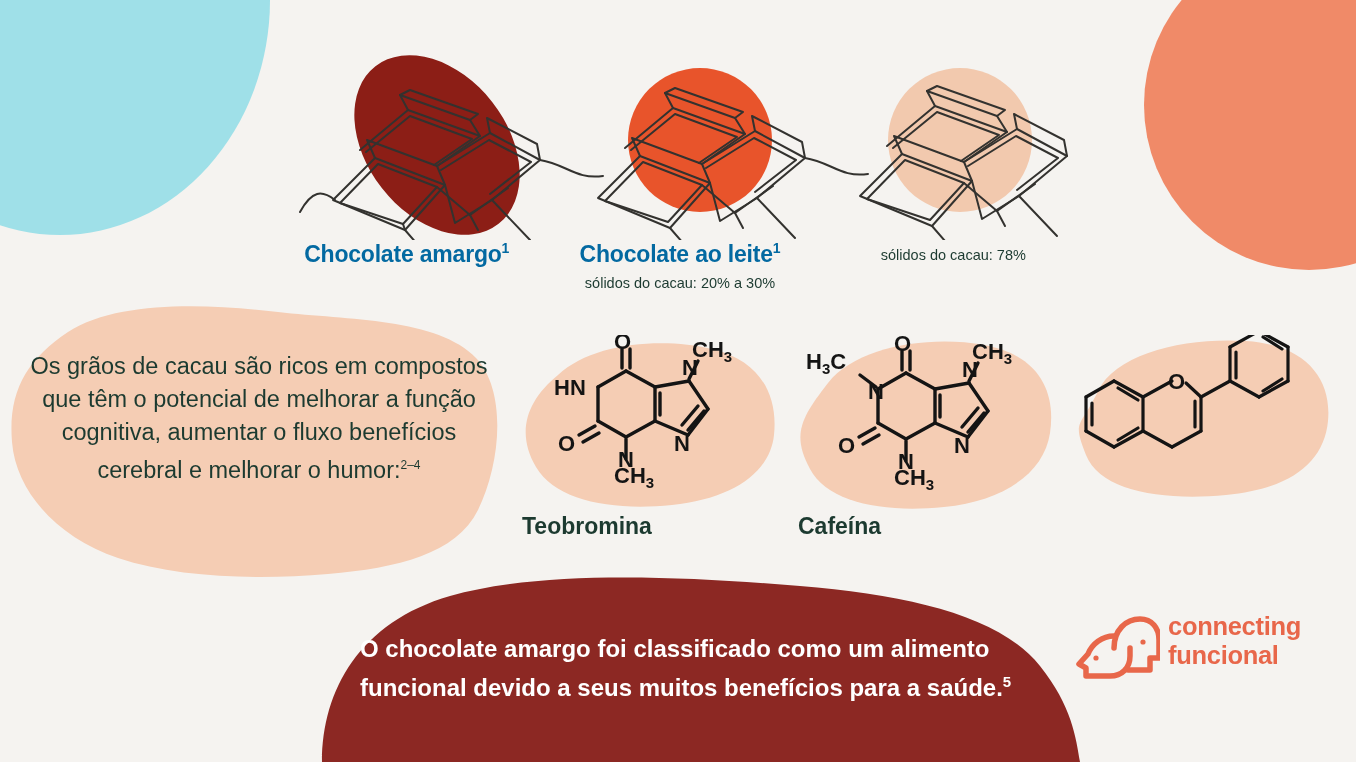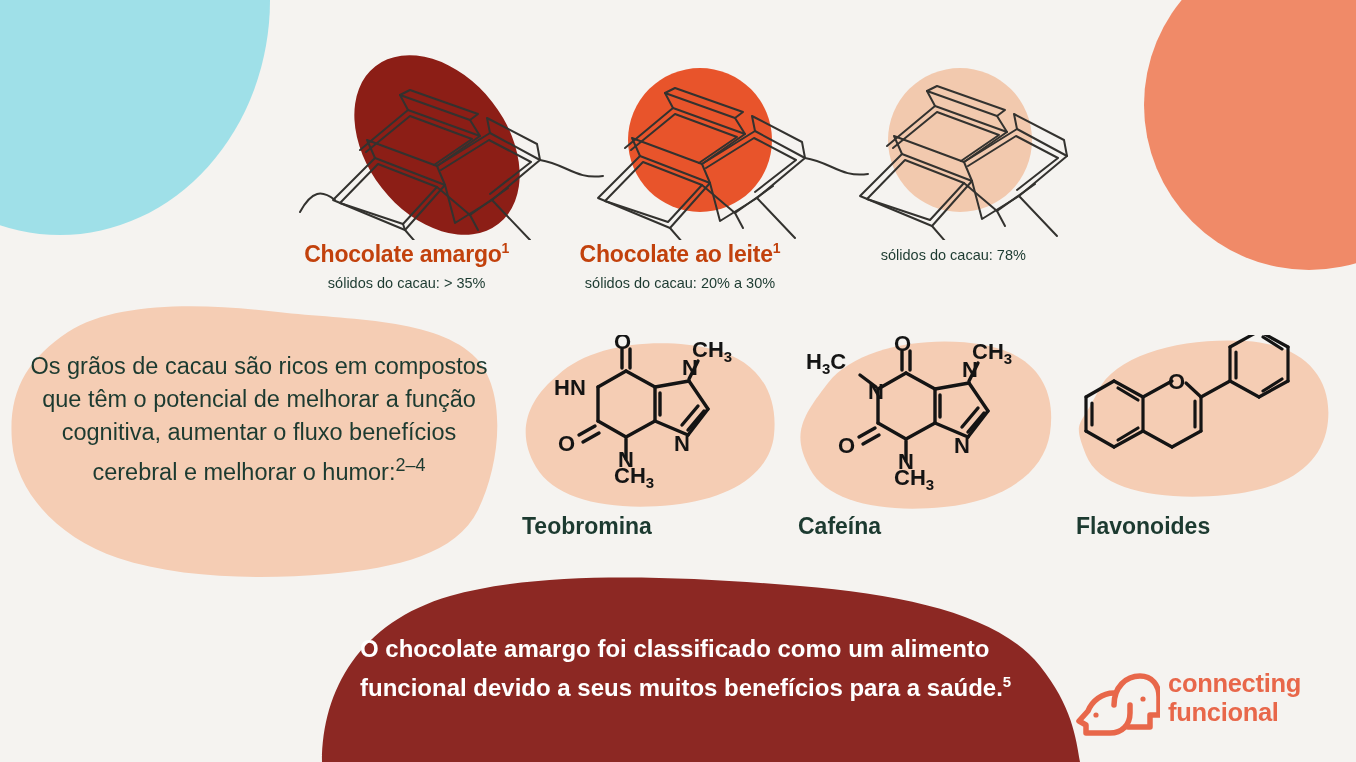--- a/index.html
+++ b/index.html
@@ -54,21 +54,21 @@
     width: 820px;
     display: flex;
     flex-direction: row;
     align-items: flex-start;
   }
   .caption-col {
     flex: 1 1 0;
     text-align: center;
   }
   .caption-title {
-    color: #c2410c;
+    color: #0369a1;
     font-size: 23px;
     font-weight: bold;
     letter-spacing: -0.2px;
     white-space: nowrap;
   }
   .caption-title sup {
     font-size: 14px;
     vertical-align: super;
   }
   .caption-sub {
@@ -95,21 +95,21 @@
     position: absolute;
     left: 22px;
     top: 54px;
     width: 458px;
     text-align: center;
     color: #1C3A30;
     font-size: 23.5px;
     line-height: 33px;
   }
   .intro-text sup {
-    font-size: 18px;
+    font-size: 12px;
     vertical-align: super;
   }
   .mol {
     position: absolute;
     width: 260px;
     height: 215px;
   }
   .mol-blob { position: absolute; left: 0; top: 0; }
   .mol-struct { position: absolute; left: 0; top: 0; }
   .mol-label {
@@ -147,21 +147,21 @@
   }
   .banner-text sup {
     font-size: 15px;
     vertical-align: super;
   }
 
   
   .logo {
     position: absolute;
     left: 1070px;
-    top: 669px;
+    top: 612px;
     width: 272px;
     height: 70px;
   }
   .logo-mark { position: absolute; left: 0; top: 2px; }
   .logo-text {
     position: absolute;
     left: 98px;
     top: 0;
     color: #E8674A;
     font-size: 25.5px;
@@ -249,21 +249,20 @@
         </g>
       </g>
     </svg>
   </div>
 
   <div class="captions">
     <div class="caption-col">
       <div class="caption-title">
         <span>Chocolate amargo</span><sup>1</sup>
       </div>
-      <div class="caption-sub">sólidos do cacau: &gt; 35%</div>
     </div>
     <div class="caption-col">
       <div class="caption-title">
         <span>Chocolate ao leite</span><sup>1</sup>
       </div>
       <div class="caption-sub">sólidos do cacau: 20% a 30%</div>
     </div>
     <div class="caption-col">
       <div class="caption-sub">sólidos do cacau: 78%</div>
     </div>
@@ -408,21 +407,20 @@
         <path d="M212 46 L183 62"></path>
         <path d="M183 62 L154 46"></path>
         <path d="M160 43 L160 17"></path>
         <path d="M187 2 L206 14"></path>
         <path d="M206 44 L187 56"></path>
       </g>
       <g fill="#141414" font-family="'Liberation Sans', sans-serif" font-size="22" font-weight="bold">
         <text x="92" y="54">O</text>
       </g>
     </svg>
-    <div class="mol-label">Flavonoides</div>
   </div>
 
   <div class="banner">
     <svg class="banner-svg" width="800" height="192" viewBox="0 0 800 192" xmlns="http://www.w3.org/2000/svg">
       <path d="M22 192 C22 120 60 52 150 26 C240 0 380 6 500 16 C610 25 700 46 740 96 C772 136 776 168 780 192 Z" fill="#8C2823"></path>
     </svg>
     <div class="banner-text">
       <span>O chocolate amargo foi classificado como um alimento funcional devido a seus muitos benefícios para a saúde.</span><sup>5</sup>
     </div>
   </div>

